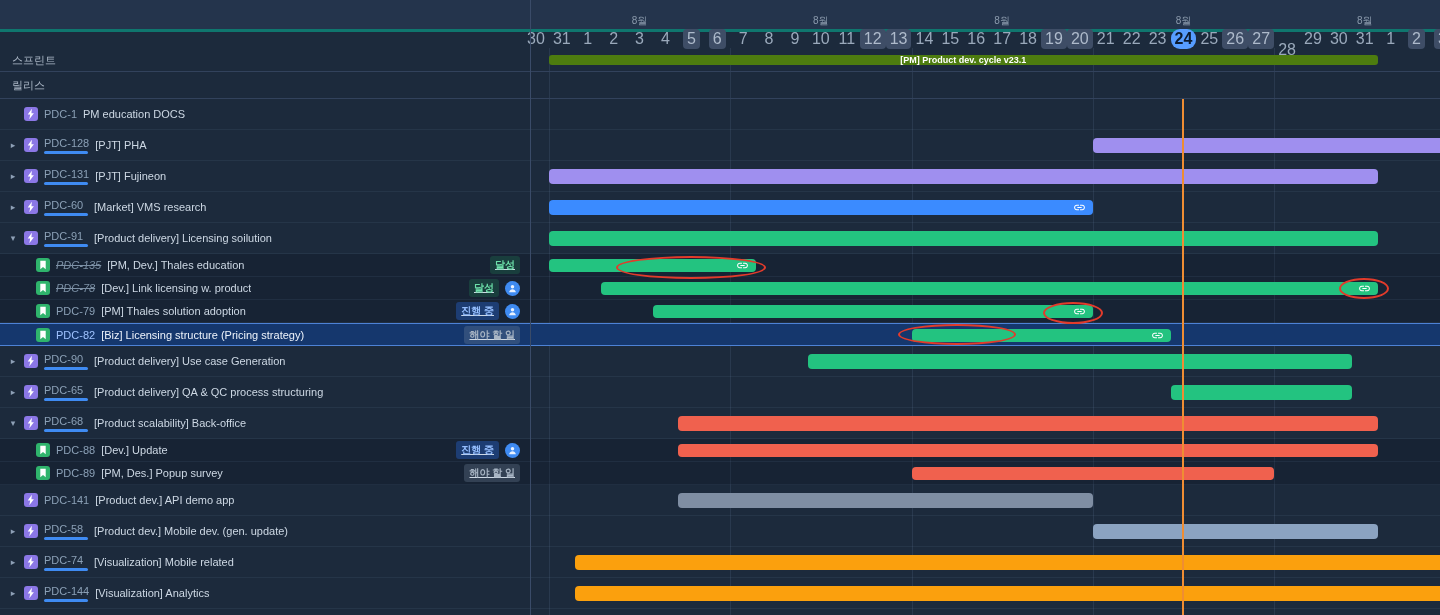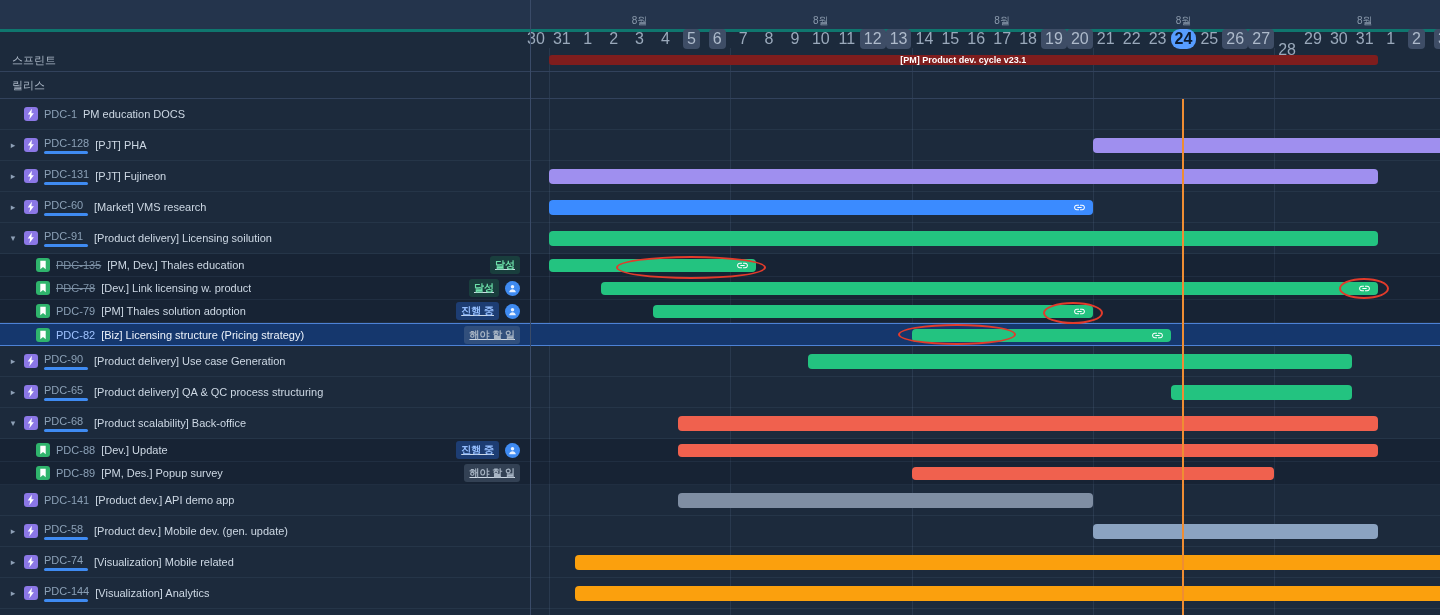--- a/index.html
+++ b/index.html
@@ -18,42 +18,42 @@
   .day-label i { font-style:normal; display:inline-block; padding:1px 4px; border-radius:4px; min-width:16px; }
   .day-label.weekend i { background:#3e4d66; color:#aebacb; }
   .day-label.today i { background:#579dff; color:#0c1a2e; font-weight:bold; border-radius:9px; }
   
   .sprint-row { position:absolute; top:48px; left:0; width:100%; height:24px;
     border-bottom:1px solid #32425c; z-index:1; }
   .release-row { position:absolute; top:72px; left:0; width:100%; height:27px;
     border-bottom:1px solid #32425c; z-index:1; }
   .panel-label { position:absolute; left:12px; top:50%; transform:translateY(-50%);
     font-size:11px; color:#aab6c5; white-space:nowrap; }
-  .sprint-bar { position:absolute; top:7px; height:10px; background:#7f1d1d; border-radius:3px;
+  .sprint-bar { position:absolute; top:7px; height:10px; background:#4d7c0f; border-radius:3px;
     display:flex; align-items:center; justify-content:center; }
   .sprint-bar span { font-size:9px; font-weight:bold; color:#ffffff; white-space:nowrap; }
   
   .grid-line { position:absolute; top:48px; bottom:0; width:1px;
     background:rgba(130,162,204,.13); z-index:0; }
   .today-line { position:absolute; top:99px; bottom:0; width:2px; z-index:3; }
   .panel-divider { position:absolute; top:0; bottom:0; left:530px; width:1px; background:#3a4b68; z-index:6; }
   .ann { position:absolute; border:2px solid #e23b2b; border-radius:50%; z-index:4; }
   
   .rows { position:absolute; top:99px; left:0; width:100%; z-index:1; }
   .row { position:relative; width:100%; border-bottom:1px solid rgba(130,162,204,.09); }
   .row.parent { height:31px; }
   .row.child { height:23px; background:rgba(6,12,22,.20); }
   .row.selected { background:#15376d; border-top:1px solid #4d82d6; border-bottom:1px solid #4d82d6; }
   .left-cell { position:absolute; left:0; top:0; bottom:0; width:530px;
     display:flex; align-items:center; gap:6px; padding:0 10px 0 8px; overflow:hidden; }
   .chev { width:10px; flex:none; font-size:9px; color:#8ea0b6; text-align:center; cursor:pointer; }
   .type-icon { width:14px; height:14px; flex:none; display:flex; align-items:center; justify-content:center; }
   .keywrap { flex:none; display:flex; flex-direction:column; align-items:flex-start; gap:2px; }
   .ikey { font-size:11px; color:#8ba0b6; white-space:nowrap; }
-  .ikey.strike { text-decoration:line-through; color:#7c90a5; }
+  .ikey.strike { text-decoration:line-through; color:#7c90a5;font-style:italic; }
   .progress-line { height:3px; width:44px; border-radius:2px; background:#3f8bf2; }
   .isummary { font-size:11px; color:#cdd8e4; white-space:nowrap; overflow:hidden; text-overflow:ellipsis; }
   .row.selected .ikey { color:#9fc3ff; }
   .row.selected .isummary { color:#edf3fb; }
   .right-group { margin-left:auto; flex:none; display:flex; align-items:center; gap:6px;text-decoration:underline; }
   .badge { font-size:10px; font-weight:bold; padding:2px 5px; border-radius:3px; white-space:nowrap; }
   .badge.done { color:#6cdfa9; background:rgba(30,120,80,.32); }
   .badge.progress { color:#96bfff; background:rgba(40,100,210,.40); }
   .badge.todo { color:#a8b5c4; background:rgba(115,135,160,.30); }
   .avatar { width:15px; height:15px; border-radius:50%; background:#3f8bf2; flex:none;

